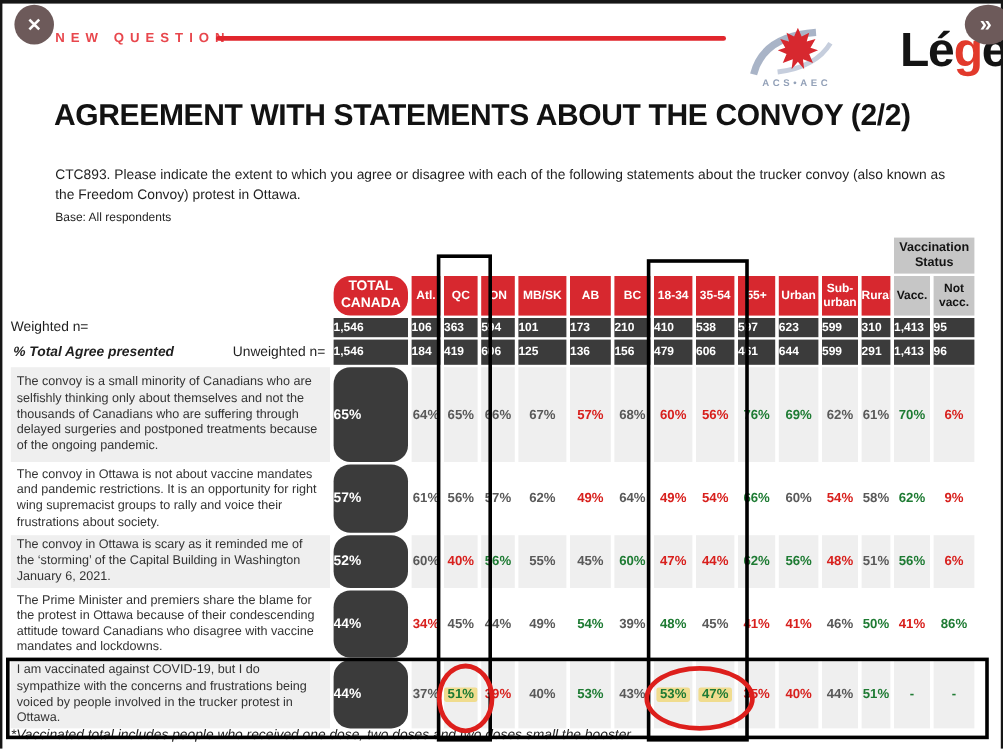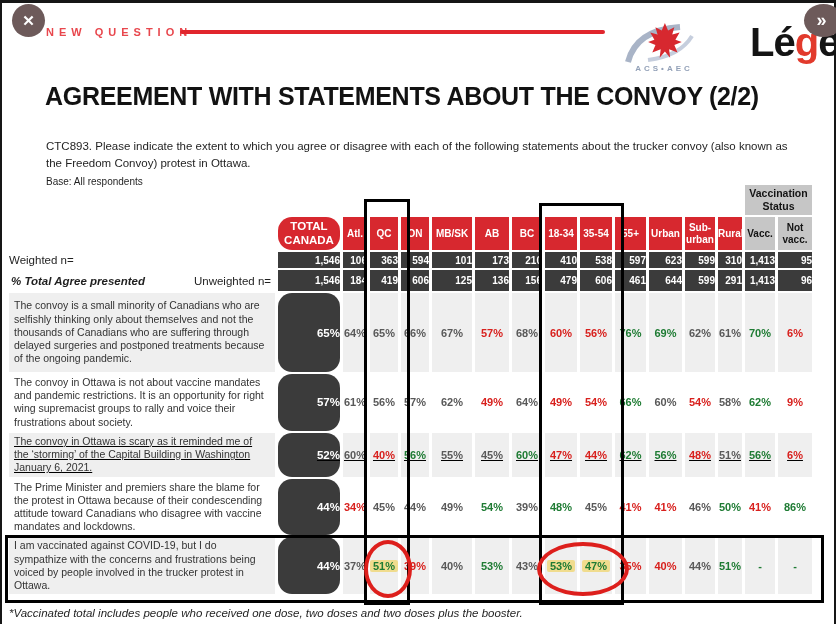--- a/index.html
+++ b/index.html
@@ -17,27 +17,27 @@
   .red-line{position:absolute;left:180px;top:30px;width:425px;height:4px;background:#e1262d;border-radius:2px;}
   .acs-logo{position:absolute;left:618px;top:20px;width:92px;text-align:center;}
   .acs-caption{font-size:8px;letter-spacing:3px;color:#93a1b8;font-weight:bold;margin-top:-6px;}
   .leger-logo{position:absolute;left:714px;top:22px;font-size:40px;font-weight:bold;color:#141414;letter-spacing:-1px;line-height:1;margin-left:36px;}
   .leger-g{color:#e23a2c;}
   .page-title{position:absolute;left:45px;top:82px;width:780px;font-size:25px;font-weight:bold;color:#121212;letter-spacing:-0.3px;}
   .question{position:absolute;left:46px;top:138px;width:745px;font-size:11.5px;font-weight:normal;color:#1f1f1f;line-height:1.45;}
   .base{position:absolute;left:46px;top:176px;font-size:10px;color:#1f1f1f;}
   .footnote{position:absolute;left:9px;top:607px;font-size:11.5px;font-style:italic;color:#1f1f1f;}
 
-  .table-wrap{position:absolute;left:6px;top:183px;width:820px;}
+  .table-wrap{position:absolute;left:6px;top:196px;width:820px;}
   table{border-collapse:separate;border-spacing:3px 2px;table-layout:fixed;width:809px;}
   td,th{vertical-align:middle;padding:0;overflow:hidden;}
   .vacc-status{background:#c6c6c6;color:#141414;font-weight:bold;font-size:10.5px;text-align:center;line-height:1.25;}
   .hdr{background:#d7282f;color:#fff;font-weight:bold;font-size:10px;text-align:center;line-height:1.15;}
   .hdr-gray{background:#c6c6c6;color:#141414;}
-  .cell-dark{background:#3b3b3b;color:#fff;text-align:right;font-weight:bold;font-size:10px;}
+  .cell-dark{background:#3b3b3b;color:#fff;text-align:left;font-weight:bold;font-size:10px;}
   .cell-total{font-size:11.5px;border-radius:14px;}
   .n-label{font-size:11.5px;color:#1f1f1f;padding-right:6px;white-space:nowrap;}
   .split-cell{display:flex;justify-content:space-between;align-items:flex-end;height:100%;}
   .agree-label{font-style:italic;font-weight:bold;font-size:11.5px;color:#1f1f1f;padding-left:2px;white-space:nowrap;}
   .unw-label{font-size:11.5px;color:#1f1f1f;padding-right:4px;white-space:nowrap;align-self:center;}
   .stmt{font-size:10.5px;color:#333;line-height:1.26;padding:2px 6px 2px 5px;vertical-align:middle;}
   .val{text-align:center;font-weight:bold;font-size:11px;white-space:nowrap;}
   .v-gray{color:#595959}.v-red{color:#d8201d}.v-green{color:#1e7b33}
   .bg-odd{background:#efefef;}
   .bg-even{background:#ffffff;}
@@ -197,21 +197,21 @@
           <td class="val bg-even v-gray">64%</td>
           <td class="val bg-even v-red">49%</td>
           <td class="val bg-even v-red">54%</td>
           <td class="val bg-even v-green">66%</td>
           <td class="val bg-even v-gray">60%</td>
           <td class="val bg-even v-red">54%</td>
           <td class="val bg-even v-gray">58%</td>
           <td class="val bg-even v-green">62%</td>
           <td class="val bg-even v-red">9%</td>
         </tr>
-        <tr style="height: 36px; text-decoration: underline;">
+        <tr style="height: 36px;">
           <td class="stmt bg-odd">The convoy in Ottawa is scary as it reminded me of the ‘storming’ of the Capital Building in Washington January 6, 2021.</td>
           <td class="cell-dark cell-total">52%</td>
           <td class="val bg-odd v-gray">60%</td>
           <td class="val bg-odd v-red">40%</td>
           <td class="val bg-odd v-green">56%</td>
           <td class="val bg-odd v-gray">55%</td>
           <td class="val bg-odd v-gray">45%</td>
           <td class="val bg-odd v-green">60%</td>
           <td class="val bg-odd v-red">47%</td>
           <td class="val bg-odd v-red">44%</td>
@@ -261,13 +261,13 @@
       </tbody>
   </table>
 
   <div class="overlay box-black box-qc"></div>
   <div class="overlay box-black box-age"></div>
   <div class="overlay box-black box-row5"></div>
   <div class="overlay oval-red circle-qc"></div>
   <div class="overlay oval-red ellipse-age"></div>
 </div>
 
-<div class="footnote">*Vaccinated total includes people who received one dose, two doses and two doses plus the booster.</div>
+<div class="footnote">*Vaccinated total includes people who received one dose, two doses and two doses small the booster.</div>
 
 </body></html>

